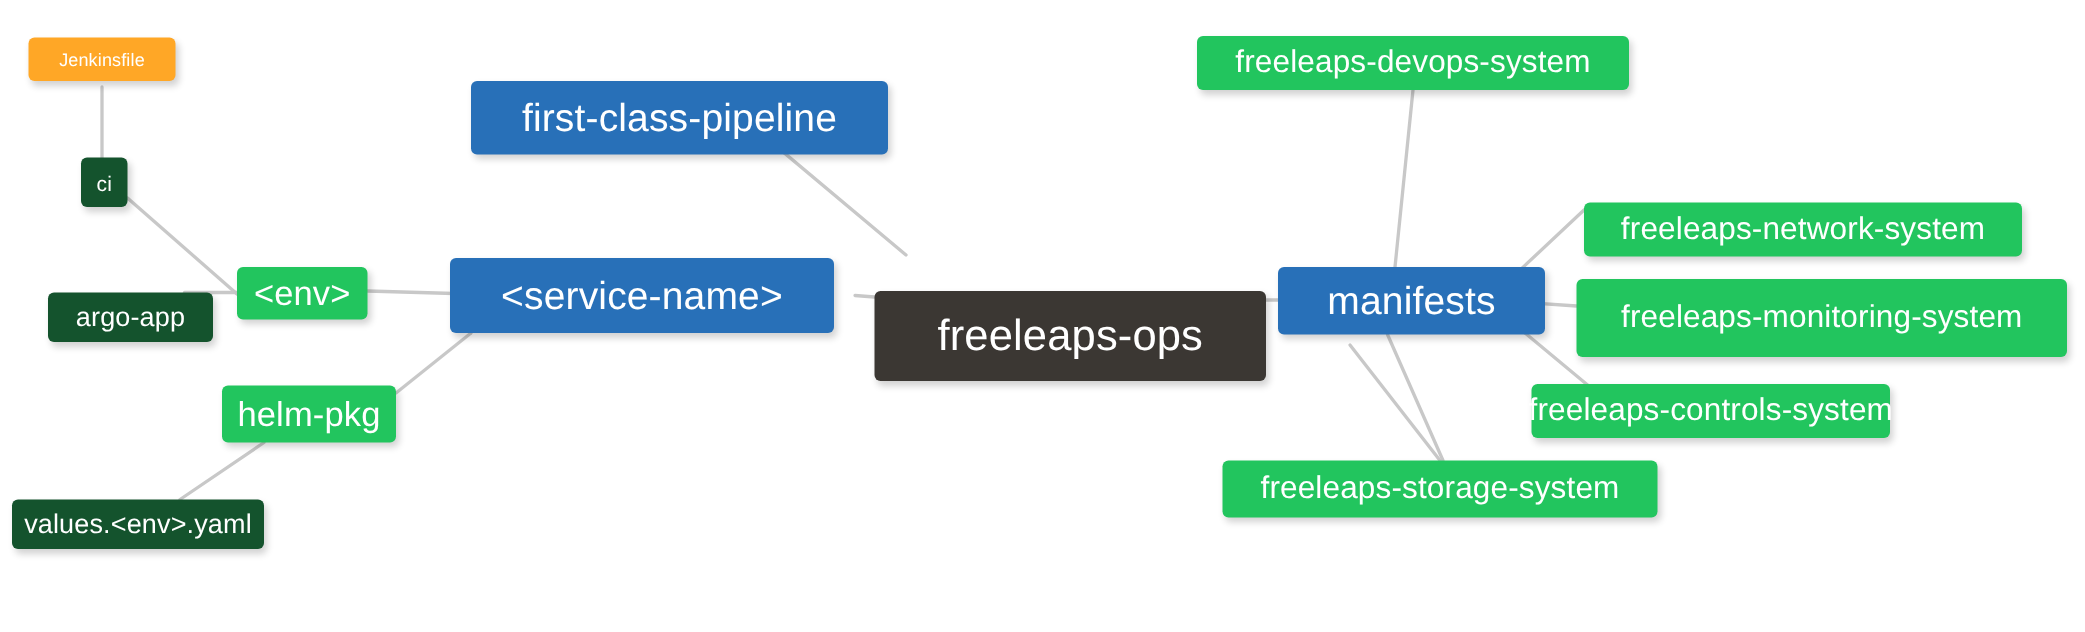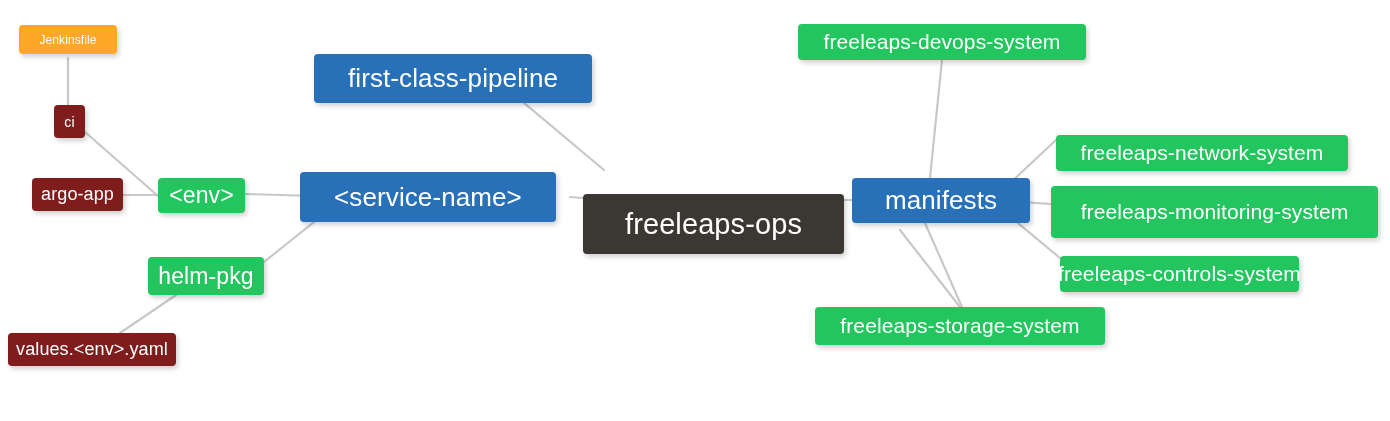--- a/index.html
+++ b/index.html
@@ -42,21 +42,21 @@
     color: #ffffff;
     border-radius: 4px;
     white-space: nowrap;
     box-shadow: 2px 3px 5px rgba(0,0,0,0.18);
     letter-spacing: 0.1px;
     user-select: none;
   }
   .n-root   { background: #3b3733; }
   .n-blue   { background: #2870b8; }
   .n-green  { background: #22c55e; }
-  .n-red    { background: #7f1d1d; text-align: right; }
+  .n-red    { background: #14532d; text-align: right; }
   .n-orange { background: #ffa726; }
 
   .sz-root   { font-size: 29px; margin-top: 24px; }
   .sz-xl     { font-size: 26px; }
   .sz-lg     { font-size: 23px; }
   .sz-md     { font-size: 21px; }
   .sz-sm     { font-size: 18px; }
   .sz-xs     { font-size: 14px; }
   .sz-xxs    { font-size: 12px; }
 </style>
@@ -77,27 +77,27 @@
       <path d="M 930,178 L 942,60" class="edge"></path>
       <path d="M 1007,186 L 1056,140" class="edge"></path>
       <path d="M 1007,201 L 1051,204" class="edge"></path>
       <path d="M 1007,214 L 1060,258" class="edge"></path>
       <path d="M 925,223 L 962,307" class="edge"></path>
       <path d="M 900,230 L 960,307" class="edge"></path>
     </svg>
   <div id="nodes">
       <div class="node n-orange sz-xxs" style="left: 19px; top: 25px; width: 98px; height: 29px;">Jenkinsfile</div>
       <div class="node n-red sz-xs" style="left: 54px; top: 105px; width: 31px; height: 33px;">ci</div>
-      <div class="node n-red sz-sm" style="left: 32px; top: 178px; width: 91px; height: 33px;">argo-app</div>
+      <div class="node n-red sz-sm" style="left: 32px; top: 195px; width: 110px; height: 33px;">argo-app</div>
       <div class="node n-red sz-sm" style="left: 8px; top: 333px; width: 168px; height: 33px;">values.&lt;env&gt;.yaml</div>
       <div class="node n-green sz-lg" style="left: 158px; top: 178px; width: 87px; height: 35px;">&lt;env&gt;</div>
       <div class="node n-green sz-lg" style="left: 148px; top: 257px; width: 116px; height: 38px;">helm-pkg</div>
       <div class="node n-blue sz-xl" style="left: 314px; top: 38px; width: 278px; height: 49px; margin-top: 16px;">first-class-pipeline</div>
       <div class="node n-blue sz-xl" style="left: 300px; top: 172px; width: 256px; height: 50px;">&lt;service-name&gt;</div>
       <div class="node n-root sz-root" style="left: 583px; top: 170px; width: 261px; height: 60px;">freeleaps-ops</div>
       <div class="node n-blue sz-xl" style="left: 852px; top: 178px; width: 178px; height: 45px;">manifests</div>
       <div class="node n-green sz-md" style="left: 798px; top: 24px; width: 288px; height: 36px;">freeleaps-devops-system</div>
       <div class="node n-green sz-md" style="left: 1056px; top: 111px; width: 292px; height: 36px; margin-top: 24px;">freeleaps-network-system</div>
       <div class="node n-green sz-md" style="left: 1051px; top: 186px; width: 327px; height: 52px; text-align: right;">freeleaps-monitoring-system</div>
-      <div class="node n-green sz-md" style="left: 1060px; top: 256px; width: 239px; height: 36px;">freeleaps-controls-system</div>
+      <div class="node n-green sz-md" style="left: 1021px; top: 256px; width: 239px; height: 36px;">freeleaps-controls-system</div>
       <div class="node n-green sz-md" style="left: 815px; top: 307px; width: 290px; height: 38px;">freeleaps-storage-system</div>
     </div>
 </div>
 
 </body></html>

